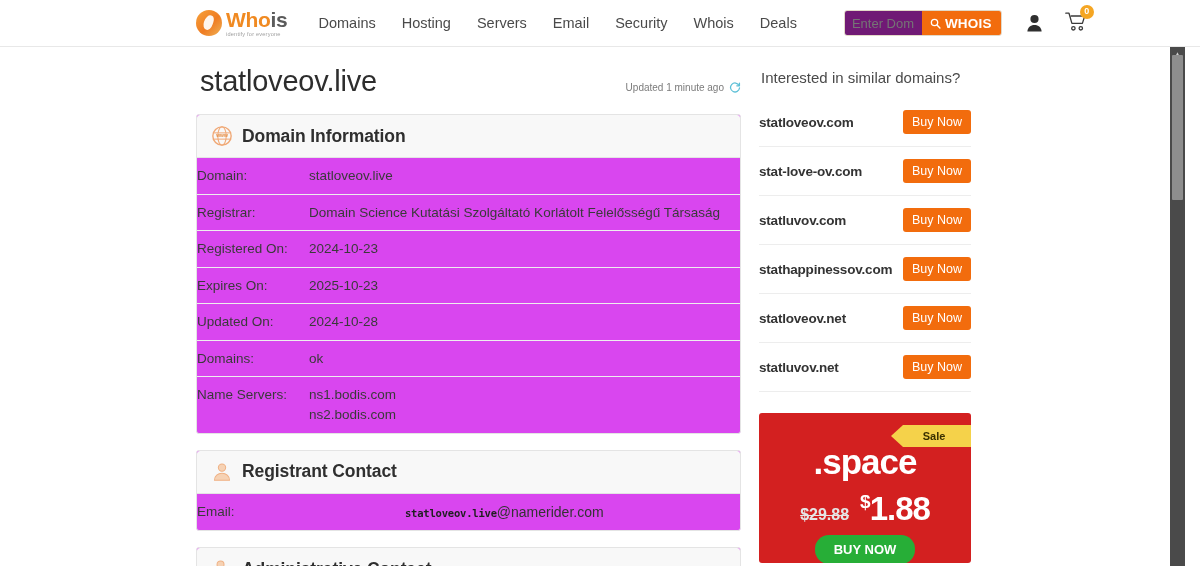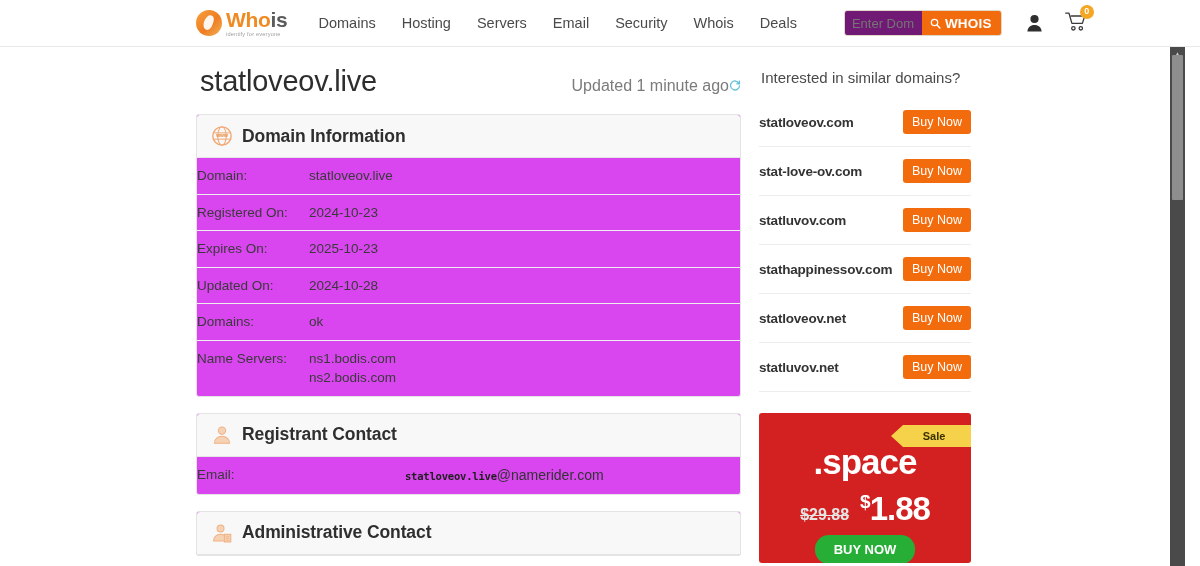--- a/index.html
+++ b/index.html
@@ -149,24 +149,25 @@
     margin: 0 0 16px 4px;
   }
   .domain-title {
     font-size: 29px;
     color: #2d2d2d;
     font-weight: normal;
     margin: 0;
     letter-spacing: -.2px;
   }
   .updated {
-    font-size: 16px;
+    font-size: 10px;
     color: #7b7b7b;
     display: flex;
     align-items: center;
+    gap: 5px;
     white-space: nowrap;
   }
   .refresh-ico { width: 12px; height: 12px; cursor: pointer; }
 
   .panel {
     border: 1px solid #e4e4e4;
     border-radius: 3px;
     background: #d946ef;
     margin-bottom: 16px;
   }
@@ -419,20 +420,24 @@
         </svg>
         <h2>Domain Information</h2>
       </div>
       <table class="kv">
         <tbody>
             <tr>
           <td class="k">Domain:</td>
           <td class="v">statloveov.live</td>
         </tr>
         <tr>
+          <td class="k">Registrar:</td>
+          <td class="v">Domain Science Kutatási Szolgáltató Korlátolt Felelősségű Társaság</td>
+        </tr>
+        <tr>
           <td class="k">Registered On:</td>
           <td class="v">2024-10-23</td>
         </tr>
         <tr>
           <td class="k">Expires On:</td>
           <td class="v">2025-10-23</td>
         </tr>
         <tr>
           <td class="k">Updated On:</td>
           <td class="v">2024-10-28</td>

